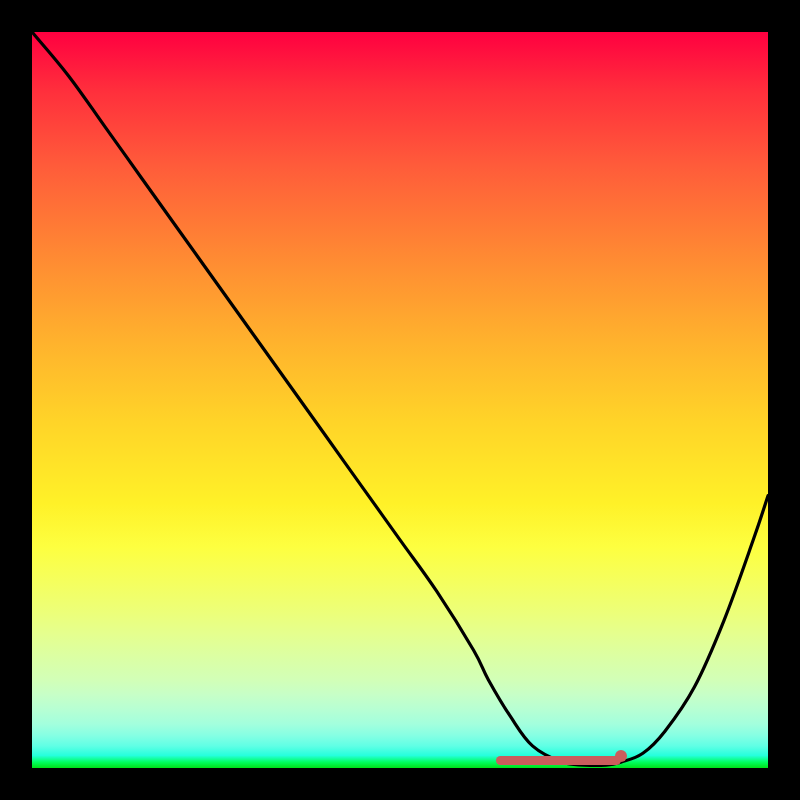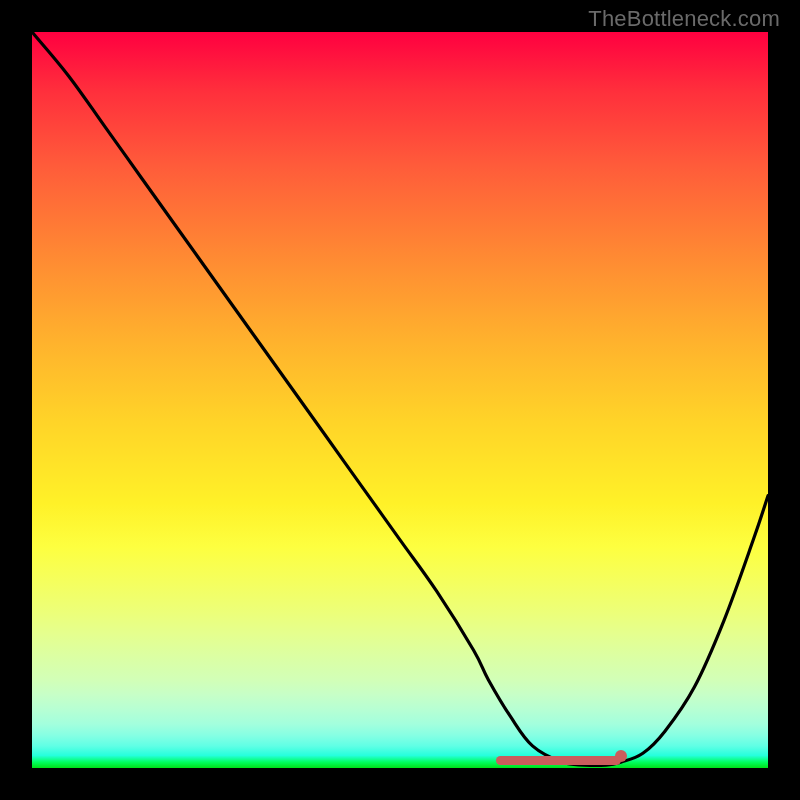--- a/index.html
+++ b/index.html
@@ -76,21 +76,20 @@
     width: 12px;
     height: 12px;
     border-radius: 50%;
     background: #cb5d5d;
   }
 </style>
 </head>
 <body>
 
 <div class="frame">
-  <div class="watermark">TheBottleneck.com</div>
 
   <div class="plot">
     <svg class="curve" viewBox="0 0 736 736" preserveAspectRatio="none">
       <path id="curve-path" d="M 0.00 0.00 C 6.62 7.95, 23.55 26.94, 36.80 44.16 C 50.05 61.38, 60.35 77.13, 73.60 95.68 C 86.85 114.23, 97.15 128.65, 110.40 147.20 C 123.65 165.75, 133.95 180.17, 147.20 198.72 C 160.45 217.27, 170.75 231.69, 184.00 250.24 C 197.25 268.79, 207.55 283.21, 220.80 301.76 C 234.05 320.31, 244.35 334.73, 257.60 353.28 C 270.85 371.83, 281.15 386.25, 294.40 404.80 C 307.65 423.35, 317.95 437.77, 331.20 456.32 C 344.45 474.87, 354.75 489.29, 368.00 507.84 C 381.25 526.39, 391.55 539.49, 404.80 559.36 C 418.05 579.23, 432.33 602.34, 441.60 618.24 C 450.87 634.14, 449.70 635.76, 456.32 647.68 C 462.94 659.60, 470.45 672.56, 478.40 684.48 C 486.35 696.40, 491.21 705.71, 500.48 713.92 C 509.75 722.13, 520.65 726.67, 529.92 730.11 C 539.19 733.56, 544.05 732.53, 552.00 733.06 C 559.95 733.59, 567.46 733.59, 574.08 733.06 C 580.70 732.53, 582.18 732.23, 588.80 730.11 C 595.42 727.99, 602.93 726.84, 610.88 721.28 C 618.83 715.72, 623.69 711.12, 632.96 699.20 C 642.23 687.28, 651.80 674.91, 662.40 655.04 C 673.00 635.17, 681.24 615.30, 691.84 588.80 C 702.44 562.30, 713.33 530.36, 721.28 507.84 C 729.23 485.32, 733.35 471.63, 736.00 463.68" fill="none" stroke="#000" stroke-width="3.2" stroke-linecap="round" stroke-linejoin="round"></path>
     </svg>
 
     <div id="opt-band" class="optimal-band" style="left: 463.68px; width: 125.12px; top: 724px;"></div>
     <div id="opt-dot" class="optimal-dot" style="left: 582.8px; top: 718px;"></div>
   </div>
 </div>

